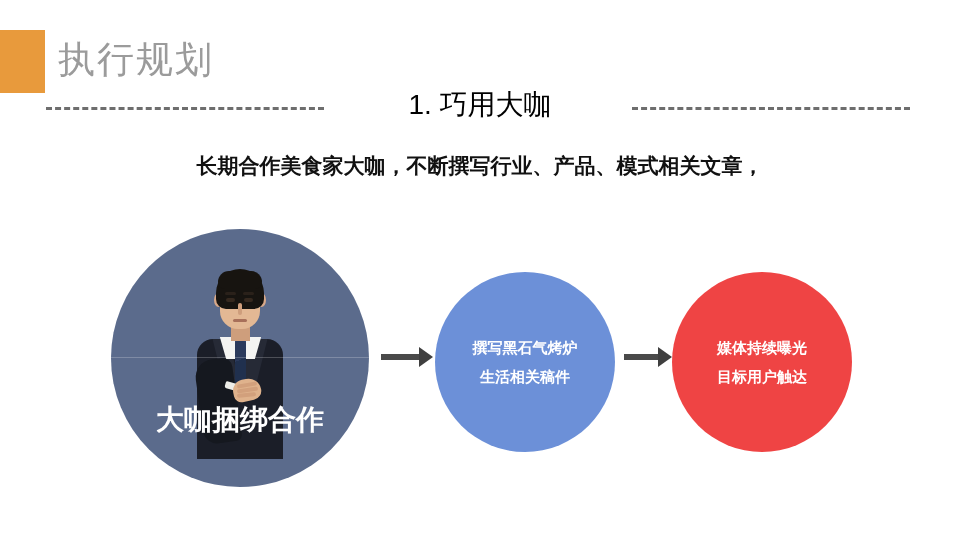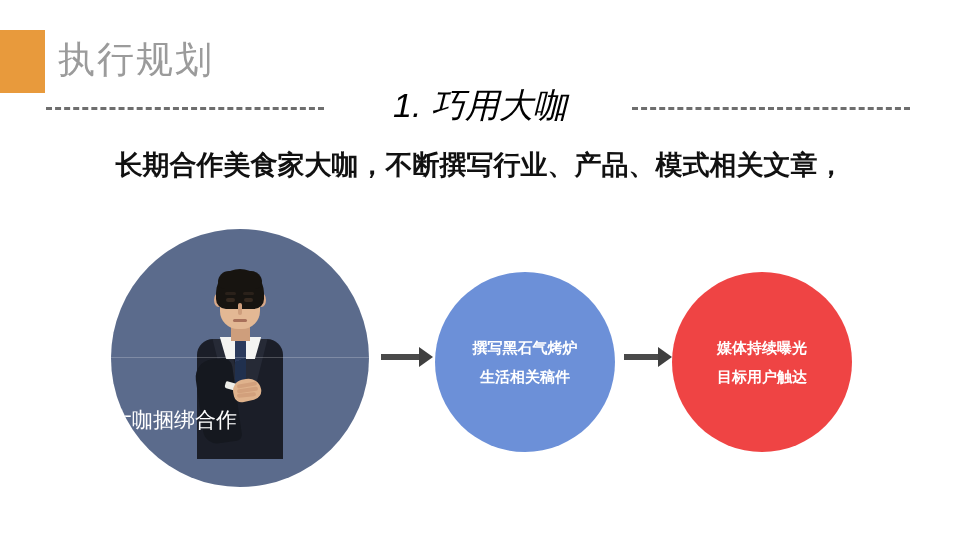--- a/index.html
+++ b/index.html
@@ -55,36 +55,35 @@
     width: 278px;
     height: 0px;
     border-top: 3px dashed #6E6E6E;
   }
   #section-title {
     position: absolute;
     left: 340px;
     top: 85px;
     width: 280px;
     text-align: center;
-    font-size: 34px;
+    font-size: 28px;
     line-height: 40px;
     color: #000000;
     font-weight: 500;
     white-space: nowrap;
-    font-style: italic;
   }
 
   
   #body-text {
     position: absolute;
     left: 110px;
     top: 150px;
     width: 740px;
     text-align: center;
-    font-size: 27px;
+    font-size: 21px;
     line-height: 31px;
     color: #111111;
     font-weight: 600;
   }
   #body-text .line {
     display: block;
   }
 
   
   .circle {
@@ -108,24 +107,25 @@
     top: 128px;
     width: 100%;
     height: 1px;
     background: rgba(255,255,255,0.22);
   }
   #circle-1-label {
     position: absolute;
     left: 0;
     top: 178px;
     width: 100%;
-    font-size: 21px;
+    text-align: center;
+    font-size: 28px;
     line-height: 26px;
     color: #ffffff;
-    font-weight: 400;
+    font-weight: 700;
     z-index: 5;
   }
 
   
   .photo {
     position: absolute;
     left: 50%;
     top: 18px;
     width: 130px;
     height: 212px;

